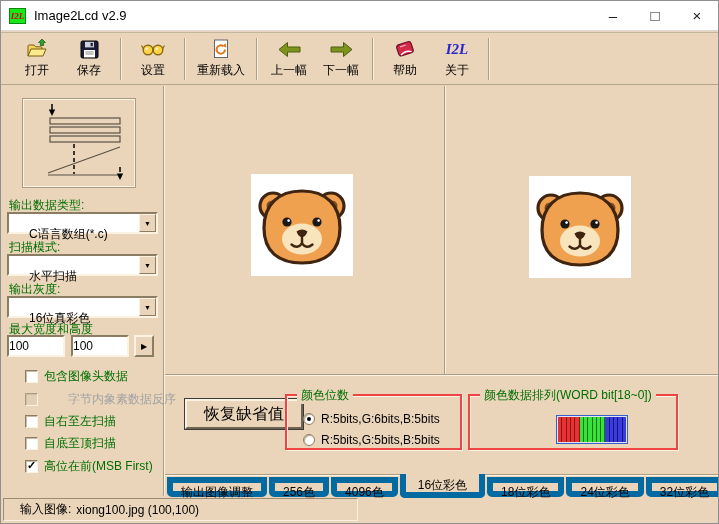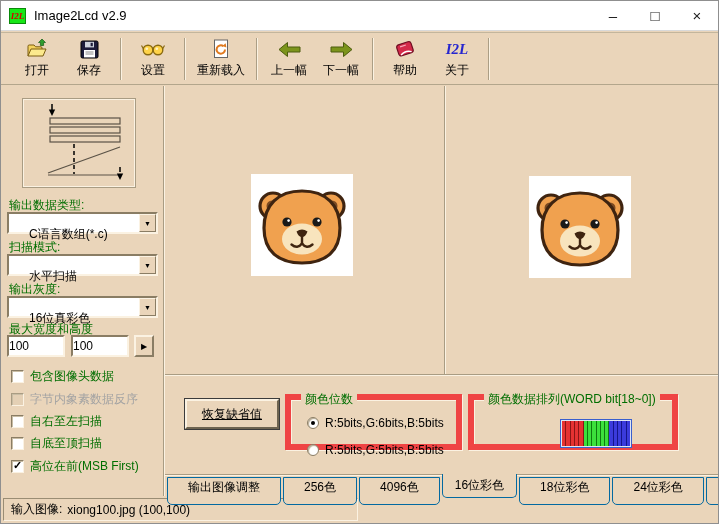--- a/index.html
+++ b/index.html
@@ -29,58 +29,58 @@
   .hdiv2 { position:absolute; left:164px; top:473px; right:0; height:2px; border-top:1px solid #a99c83; border-bottom:1px solid #fbf2e2; z-index:1; }
 
   
   .scanbox { position:absolute; left:22px; top:98px; width:112px; height:88px; background:#ead5ba; border:1px solid #fbf2e2; box-shadow:0 0 0 1px #a99c83; }
   .glabel { position:absolute; left:8px; font-size:12px; color:#006e00; white-space:nowrap; }
   .combo { position:absolute; left:6px; width:151px; height:22px; background:#fff; border:2px solid; border-color:#8a7d64 #fbf2e2 #fbf2e2 #8a7d64; display:flex; align-items:center; }
   .combo-text { flex:1; font-size:12px; color:#000; padding-left:20px; white-space:nowrap; overflow:hidden;margin-top:22px; }
   .combo-btn { width:17px; height:100%; background:#ead5ba; border:1px solid; border-color:#fbf2e2 #8a7d64 #8a7d64 #fbf2e2; display:flex; align-items:center; justify-content:center; font-size:7px; color:#000; }
   .numfield { position:absolute; height:22px; background:#fff; border:2px solid; border-color:#8a7d64 #fbf2e2 #fbf2e2 #8a7d64; font-size:12px; color:#000; font-family:"Liberation Sans",sans-serif; outline:none; }
   .spin-btn { position:absolute; left:133px; top:334px; width:20px; height:22px; background:#ead5ba; border:2px solid; border-color:#fbf2e2 #8a7d64 #8a7d64 #fbf2e2; display:flex; align-items:center; justify-content:center; font-size:8px; color:#000; }
-  .cbrow { position:absolute; left:10px; display:flex; align-items:center; height:16px; }
+  .cbrow { position:absolute; left:24px; display:flex; align-items:center; height:16px; }
   .cbbox { width:13px; height:13px; background:#fff; border:1px solid; border-color:#8a7d64 #fbf2e2 #fbf2e2 #8a7d64; box-shadow:inset 1px 1px 0 #c9bda5; display:flex; align-items:center; justify-content:center; font-size:11px; font-weight:bold; color:#000; }
   .cbrow.disabled .cbbox { background:#e4d0b5; border-color:#a99c83 #fbf2e2 #fbf2e2 #a99c83; }
   .cblabel { margin-left:6px; font-size:12px; color:#006e00; white-space:nowrap; }
   .cbrow.disabled .cblabel { color:#a3a3a3; }
   .cbbox .check { display:none; }
   .cbrow.checked .cbbox .check { display:block; margin-top:-2px; }
 
   
   .imgbox { position:absolute; width:102px; height:102px; background:#fff; display:flex; align-items:center; justify-content:center; }
   .imgbox.in  { left:250px; top:173px; }
   .imgbox.out { left:528px; top:175px; }
 
   
-  .defaults-btn { position:absolute; left:184px; top:398px; width:94px; height:30px; background:#ead5ba; border:2px solid; border-color:#fbf2e2 #6e6450 #6e6450 #fbf2e2; box-shadow:0 0 0 1px #3b3b3b; font-size:12px; color:#000; display:flex; align-items:center; justify-content:center;text-decoration:underline; }
-  .groupbox { position:absolute; top:393px; height:56px; border:6px solid #ef4444; box-shadow:inset 1px 1px 0 #fbf2e2, 1px 1px 0 #fbf2e2; }
+  .defaults-btn { position:absolute; left:184px; top:398px; width:118px; height:30px; background:#ead5ba; border:2px solid; border-color:#fbf2e2 #6e6450 #6e6450 #fbf2e2; box-shadow:0 0 0 1px #3b3b3b; font-size:16px; color:#000; display:flex; align-items:center; justify-content:center; }
+  .groupbox { position:absolute; top:393px; height:56px; border:2px solid #ef4444; box-shadow:inset 1px 1px 0 #fbf2e2, 1px 1px 0 #fbf2e2; }
   .groupbox.bits { left:284px; width:177px; }
   .groupbox.arrange { left:467px; width:210px; }
   .legend { position:absolute; top:-9px; left:10px; background:#ead5ba; padding:0 4px; font-size:12px; color:#006e00; white-space:nowrap; }
   .radiorow { position:absolute; left:16px; display:flex; align-items:center; }
   .radio { width:12px; height:12px; border-radius:50%; background:#fff; border:1px solid #8a7d64; box-shadow:inset 1px 1px 1px #b9ac92; position:relative; }
   .radiorow.selected .radio::after { content:""; position:absolute; left:3px; top:3px; width:4px; height:4px; border-radius:50%; background:#000; }
   .radiolabel { margin-left:6px; font-size:12px; color:#000; white-space:nowrap; }
   .rgbbar { position:absolute; left:86px; top:19px; width:72px; height:29px; border:1px solid #3a5fcd; background:#dfe6f2; padding:1px; display:flex; }
   .stripe { flex:1; border-right:1px solid; }
   .stripe:last-child { border-right:none; }
   .sr { background:#e63232; border-color:#8a1515; }
   .sg { background:#3ce03c; border-color:#0f7a0f; }
   .sb { background:#3b3bdc; border-color:#15158a; }
 
   
   .tabbar { position:absolute; left:164px; top:473px; right:0; height:24px; display:flex; align-items:flex-start; z-index:2; }
-  .tab { margin-top:3px; margin-left:2px; height:28px; line-height:19px; padding:0 20px; background:#ead5ba; border:1px solid #0369a1; border-radius:0 0 5px 5px; font-size:12px; color:#000; white-space:nowrap; }
+  .tab { margin-top:3px; margin-left:2px; height:20px; line-height:19px; padding:0 8px; background:#ead5ba; border:6px solid #0369a1; border-radius:0 0 5px 5px; font-size:12px; color:#000; white-space:nowrap; }
   .tab.active { margin-top:0; height:24px; line-height:23px; border-top:none; padding:0 12px; position:relative; z-index:3; }
 
   
   .statusbar { position:absolute; left:0; right:0; bottom:0; height:27px; background:#ead5ba; display:flex; align-items:stretch; padding:2px 2px 2px 2px; gap:4px; }
-  .status-panel { border:1px solid; border-color:#9a8d74 #fbf2e2 #fbf2e2 #9a8d74; display:flex; align-items:center; padding-left:7px; font-size:12px; color:#000; gap:5px; }
+  .status-panel { border:1px solid; border-color:#9a8d74 #fbf2e2 #fbf2e2 #9a8d74; display:flex; align-items:center; padding-left:16px; font-size:12px; color:#000; gap:5px; }
   .status-panel.left { width:355px; }
   .status-panel.right { flex:1; position:relative; }
   .grip { position:absolute; right:1px; bottom:1px; }
 </style>
 </head>
 <body>
 
 <div class="window">
 
   <div class="titlebar">
@@ -222,21 +222,21 @@
 
   <div class="glabel" style="top:320px;">最大宽度和高度</div>
   <input class="numfield" style="left: 6px; top: 334px; width: 58px;" value="100">
   <input class="numfield" style="left: 70px; top: 334px; width: 58px;" value="100">
   <div class="spin-btn">▶</div>
 
   <div class="cbrow" style="top:367px;">
     <span class="cbbox"></span>
     <span class="cblabel">包含图像头数据</span>
   </div>
-  <div class="cbrow disabled" style="top:390px;">
+  <div class="cbrow disabled" style="top:390px;gap:24px;">
     <span class="cbbox"></span>
     <span class="cblabel">字节内象素数据反序</span>
   </div>
   <div class="cbrow" style="top:412px;">
     <span class="cbbox"></span>
     <span class="cblabel">自右至左扫描</span>
   </div>
   <div class="cbrow" style="top:434px;">
     <span class="cbbox"></span>
     <span class="cblabel">自底至顶扫描</span>
@@ -286,21 +286,21 @@
   </div>
 
   <div class="defaults-btn">恢复缺省值</div>
 
   <div class="groupbox bits">
     <div class="legend">颜色位数</div>
     <div class="radiorow selected" style="top:16px;">
       <span class="radio"></span>
       <span class="radiolabel">R:5bits,G:6bits,B:5bits</span>
     </div>
-    <div class="radiorow" style="top:43px;">
+    <div class="radiorow" style="top:37px;">
       <span class="radio"></span>
       <span class="radiolabel">R:5bits,G:5bits,B:5bits</span>
     </div>
   </div>
 
   <div class="groupbox arrange">
     <div class="legend">颜色数据排列(WORD bit[18~0])</div>
     <div class="rgbbar">
       <div class="stripe sr"></div>
       <div class="stripe sr"></div>

